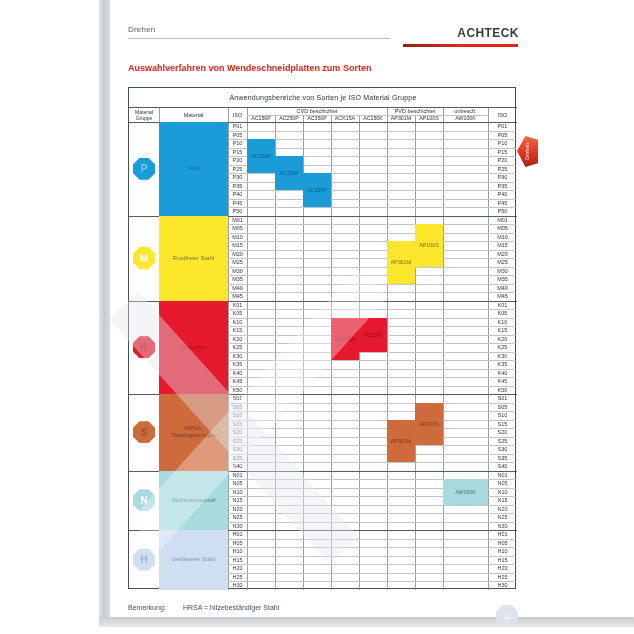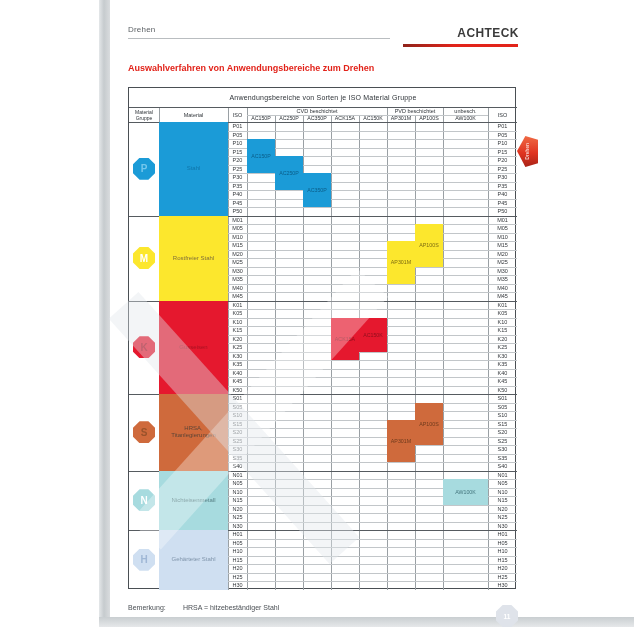--- a/index.html
+++ b/index.html
@@ -72,21 +72,21 @@
 
 <div id="canvas">
   <div class="abs edge-left"></div>
   <div class="abs edge-bottom"></div>
 
   <div class="abs chapter">Drehen</div>
   <div class="abs hdr-line"></div>
   <div class="abs brand">ACHTECK</div>
   <div class="abs brand-bar"></div>
 
-  <div class="abs doc-title">Auswahlverfahren von Anwendungsbereiche zum Drehen</div>
+  <div class="abs doc-title">Auswahlverfahren von Wendeschneidplatten zum Sorten</div>
 
   <div class="abs" id="table">
     <div class="caption">Anwendungsbereiche von Sorten je ISO Material Gruppe</div>
     <div class="hcell hc-matgroup">Material Gruppe</div>
     <div class="hcell hc-material">Material</div>
     <div class="hcell hc-isoL">ISO</div>
     <div class="hcell hc-cvd">CVD beschichtet</div>
     <div class="hcell hc-pvd">PVD beschichtet</div>
     <div class="hcell hc-unb">unbesch.</div>
     <div class="hcell hc-isoR">ISO</div>

